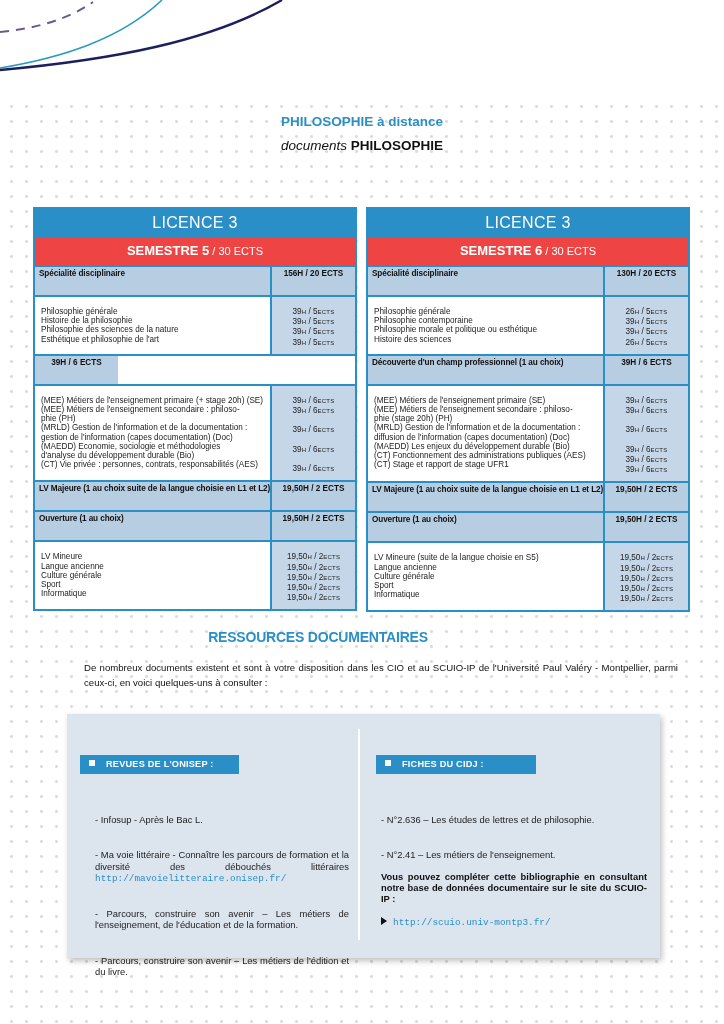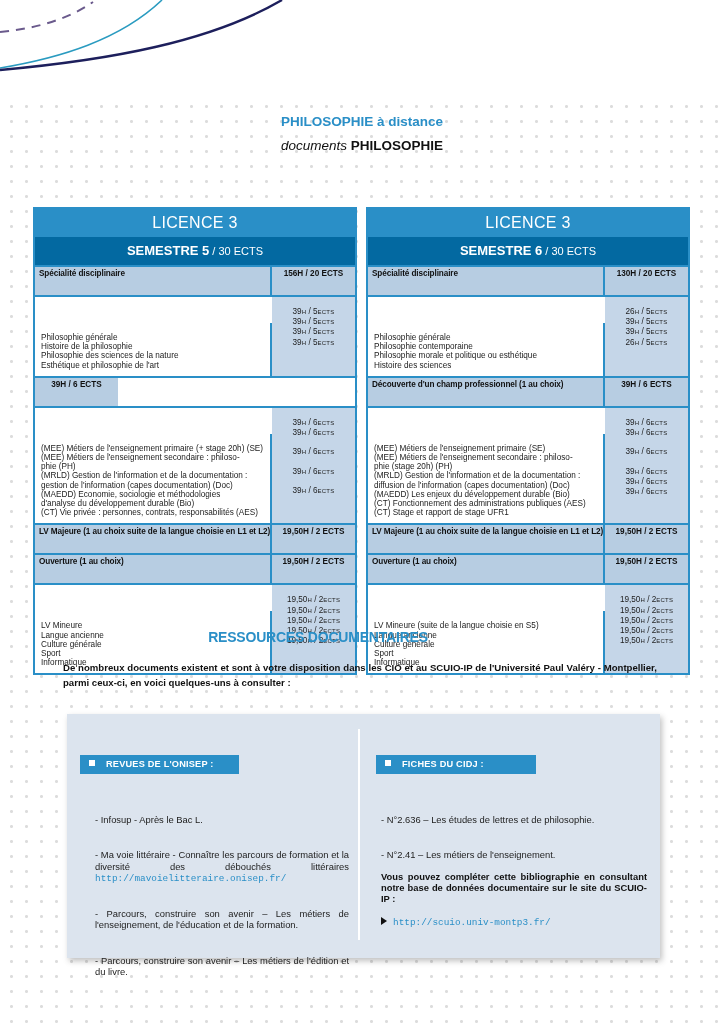--- a/index.html
+++ b/index.html
@@ -20,36 +20,36 @@
   .title1 { font-size: 13.5px; font-weight: bold; color: #2a8fc7; line-height: 20px; }
   .title1 .light { font-weight: bold; margin-top: 36px; }
   .title2 { font-size: 13.5px; line-height: 24px; margin-top: 2px; color: #111; }
   .title2 i { font-weight: normal; }
   .title2 b { font-weight: bold; }
 
   .lic { position: absolute; top: 207px; width: 324px; border: 2px solid #2a8fc7; background: #fff; }
   .lic.left { left: 33px; }
   .lic.right { left: 366px; }
   .lic-head { background: #2a8fc7; color: #fff; text-align: center; font-size: 16px; height: 28px; line-height: 28px; letter-spacing: 0.3px; }
-  .sem-head { background: #0369a1; color: #fff; text-align: center; font-size: 12.5px; height: 28px; line-height: 28px; }
+  .sem-head { background: #ef4444; color: #fff; text-align: center; font-size: 12.5px; height: 28px; line-height: 28px; }
   .sem-head b { font-weight: bold; font-size: 13px; }
   .sem-head .ects { font-size: 11px; }
 
   .row { display: flex; border-top: 2px solid #2a8fc7; }
   .row .c1 { flex: 1; border-right: 2px solid #2a8fc7; }
   .row .c2 { width: 83px; text-align: center; }
   .hdr .c1, .hdr .c2 { background: #b7cde2; font-size: 8.2px; font-weight: bold; height: 28px; line-height: 13px; color: #111; }
   .hdr .c1 { padding-left: 4px; white-space: nowrap; overflow: hidden; letter-spacing: -0.1px; }
-  .body .c1 { background: #fff; padding: 10px 4px 6px 6px; font-size: 8.2px; line-height: 9.2px; color: #222; margin-top: 26px; }
+  .body .c1 { background: #fff; padding: 10px 4px 6px 6px; font-size: 8.2px; line-height: 9.2px; color: #222; }
   .body .c2 { background: #c5d6e8; padding: 10px 0 6px 0; font-size: 8.2px; line-height: 9.2px; color: #222; }
   .body .line { display: block; white-space: pre-wrap; }
   .sub { font-size: 6px; letter-spacing: 0.2px; }
 
   .res-title { position: absolute; left: 0; top: 629px; width: 636px; text-align: center; font-size: 14px; font-weight: bold; color: #2a8fc7; letter-spacing: -0.2px; }
-  .res-intro { position: absolute; left: 63px; top: 660px; width: 594px; font-size: 9.6px; font-weight: bold; line-height: 15px; text-align: justify; color: #111; }
+  .res-intro { position: absolute; left: 84px; top: 660px; width: 594px; font-size: 9.6px; font-weight: normal; line-height: 15px; text-align: justify; color: #111; }
 
   .res-box { position: absolute; left: 67px; top: 714px; width: 593px; height: 244px; background: #dce4ee; box-shadow: 2px 3px 6px rgba(0,0,0,0.25); }
   .res-divider { position: absolute; left: 358px; top: 729px; width: 2px; height: 211px; background: #ffffff; }
 
   .tag { position: absolute; height: 19px; background: #2a8fc7; color: #fff; font-size: 9.2px; font-weight: bold; line-height: 19px; padding-left: 9px; letter-spacing: 0.2px; }
   .tag .sq { display: inline-block; width: 6px; height: 6px; background: #fff; margin-right: 11px; vertical-align: 1px; }
   .tag.l { left: 80px; top: 755px; width: 159px; }
   .tag.r { left: 376px; top: 755px; width: 160px; }
 
   .col-text { position: absolute; font-size: 9.4px; line-height: 11.3px; color: #222; text-align: justify; }

